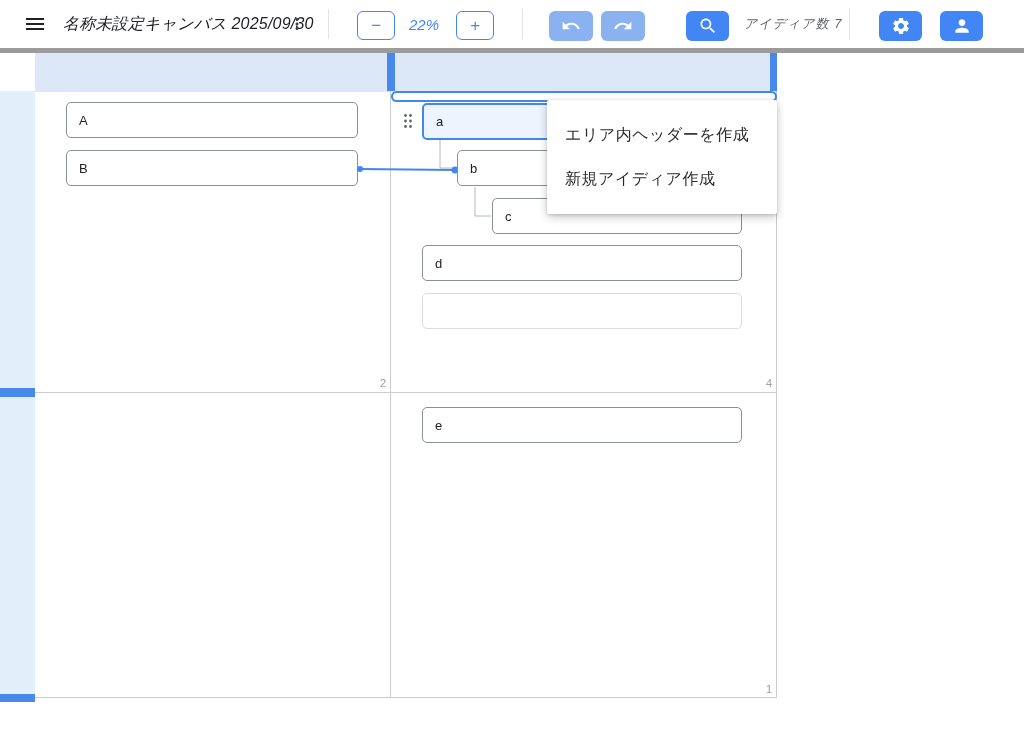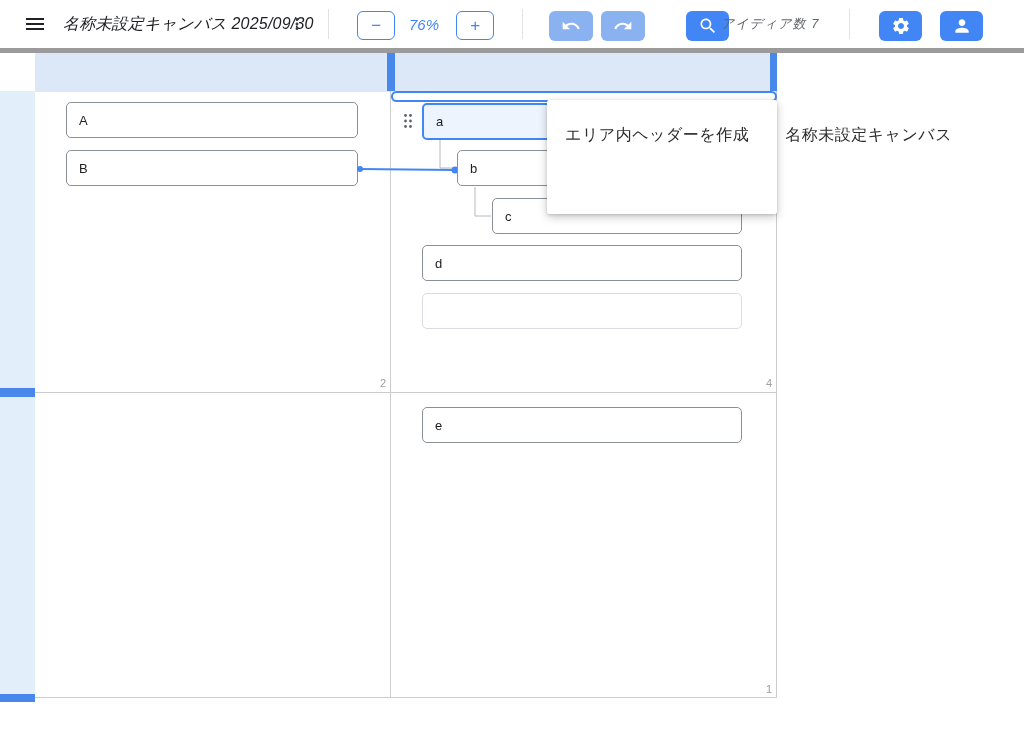--- a/index.html
+++ b/index.html
@@ -54,21 +54,21 @@
 
   .area-count { font-size: 11px; color: #9aa0a6; text-align: right; }
 
   .drag-handle { width: 12px; height: 18px; display: flex; align-items: center;
     justify-content: center; cursor: grab; }
 
   
   .context-menu { position: absolute; left: 547px; top: 47px; width: 230px;
     height: 114px; background: #fff; z-index: 15; border-radius: 2px;
     box-shadow: 0 3px 10px rgba(0,0,0,.22), 0 1px 3px rgba(0,0,0,.14);
-    padding: 13px 0; display: flex; flex-direction: row; }
+    padding: 13px 0; display: flex; flex-direction: column; }
   .context-menu .menu-item { height: 44px; display: flex; align-items: center;
     padding: 0 18px; font-size: 16px; color: #2b2b2b; cursor: pointer;
     white-space: nowrap; letter-spacing: .5px; }
 
   svg { display: block; }
 </style>
 </head>
 <body>
 
 <div class="app">
@@ -84,21 +84,21 @@
 
     <button class="icon-btn abs" style="left:286px; top:13px; width:22px; height:22px;">
       <svg width="18" height="18" viewBox="0 0 24 24">
         <path fill="#3c4043" d="M12 8c1.1 0 2-.9 2-2s-.9-2-2-2-2 .9-2 2 .9 2 2 2zm0 2c-1.1 0-2 .9-2 2s.9 2 2 2 2-.9 2-2-.9-2-2-2zm0 6c-1.1 0-2 .9-2 2s.9 2 2 2 2-.9 2-2-.9-2-2-2z"></path>
       </svg>
     </button>
 
     <div class="tb-divider abs" style="left:328px;"></div>
 
     <button class="zoom-btn abs" style="left:357px;">−</button>
-    <div class="zoom-level abs" style="left:400px;">76%</div>
+    <div class="zoom-level abs" style="left:400px;">22%</div>
     <button class="zoom-btn abs" style="left:456px;">+</button>
 
     <div class="tb-divider abs" style="left:522px;"></div>
 
     <button class="blue-btn disabled abs" style="left:549px; width:44px;">
       <svg width="20" height="20" viewBox="0 0 24 24">
         <path fill="#ffffff" d="M12.5 8c-2.65 0-5.05.99-6.9 2.6L2 7v9h9l-3.62-3.62c1.39-1.16 3.16-1.88 5.12-1.88 3.54 0 6.55 2.31 7.6 5.5l2.37-.78C21.08 11.03 17.15 8 12.5 8z"></path>
       </svg>
     </button>
     <button class="blue-btn disabled abs" style="left:601px; width:44px;">
@@ -106,21 +106,21 @@
         <path fill="#ffffff" d="M18.4 10.6C16.55 8.99 14.15 8 11.5 8c-4.65 0-8.58 3.03-9.96 7.22l2.37.78c1.05-3.19 4.06-5.5 7.59-5.5 1.96 0 3.73.72 5.12 1.88L13 16h9V7l-3.6 3.6z"></path>
       </svg>
     </button>
 
     <button class="blue-btn abs" style="left:686px;">
       <svg width="20" height="20" viewBox="0 0 24 24">
         <path fill="#ffffff" d="M15.5 14h-.79l-.28-.27C15.41 12.59 16 11.11 16 9.5 16 5.91 13.09 3 9.5 3S3 5.91 3 9.5 5.91 16 9.5 16c1.61 0 3.09-.59 4.23-1.57l.27.28v.79l5 4.99L20.49 19l-4.99-5zm-6 0C7.01 14 5 11.99 5 9.5S7.01 5 9.5 5 14 7.01 14 9.5 11.99 14 9.5 14z"></path>
       </svg>
     </button>
 
-    <div class="idea-count abs" style="left:721px;">アイディア数 7</div>
+    <div class="idea-count abs" style="left:744px;">アイディア数 7</div>
 
     <div class="tb-divider abs" style="left:849px;"></div>
 
     <button class="blue-btn abs" style="left:879px;">
       <svg width="20" height="20" viewBox="0 0 24 24">
         <path fill="#ffffff" d="M19.14 12.94c.04-.3.06-.61.06-.94 0-.32-.02-.64-.07-.94l2.03-1.58c.18-.14.23-.41.12-.61l-1.92-3.32c-.12-.22-.37-.29-.59-.22l-2.39.96c-.5-.38-1.03-.7-1.62-.94l-.36-2.54c-.04-.24-.24-.41-.48-.41h-3.84c-.24 0-.43.17-.47.41l-.36 2.54c-.59.24-1.13.57-1.62.94l-2.39-.96c-.22-.08-.47 0-.59.22L2.74 8.87c-.12.21-.08.47.12.61l2.03 1.58c-.05.3-.09.63-.09.94s.02.64.07.94l-2.03 1.58c-.18.14-.23.41-.12.61l1.92 3.32c.12.22.37.29.59.22l2.39-.96c.5.38 1.03.7 1.62.94l.36 2.54c.05.24.24.41.48.41h3.84c.24 0 .44-.17.47-.41l.36-2.54c.59-.24 1.13-.56 1.62-.94l2.39.96c.22.08.47 0 .59-.22l1.92-3.32c.12-.22.07-.47-.12-.61l-2.01-1.58zM12 15.6c-1.98 0-3.6-1.62-3.6-3.6s1.62-3.6 3.6-3.6 3.6 1.62 3.6 3.6-1.62 3.6-3.6 3.6z"></path>
       </svg>
     </button>
     <button class="blue-btn abs" style="left:940px;">
       <svg width="20" height="20" viewBox="0 0 24 24">
@@ -196,17 +196,17 @@
     <div class="abs idea-box" style="left:422px; top:354px; width:320px; height:36px;">
       <span>e</span>
     </div>
 
     <div class="abs area-count" style="left:360px; top:324px; width:26px;">2</div>
     <div class="abs area-count" style="left:746px; top:324px; width:26px;">4</div>
     <div class="abs area-count" style="left:746px; top:630px; width:26px;">1</div>
 
     <div class="context-menu">
       <div class="menu-item">エリア内ヘッダーを作成</div>
-      <div class="menu-item">名称未設定キャンバス</div>
+      <div class="menu-item">新規アイディア作成</div>
     </div>
 
   </div>
 </div>
 
 </body></html>

